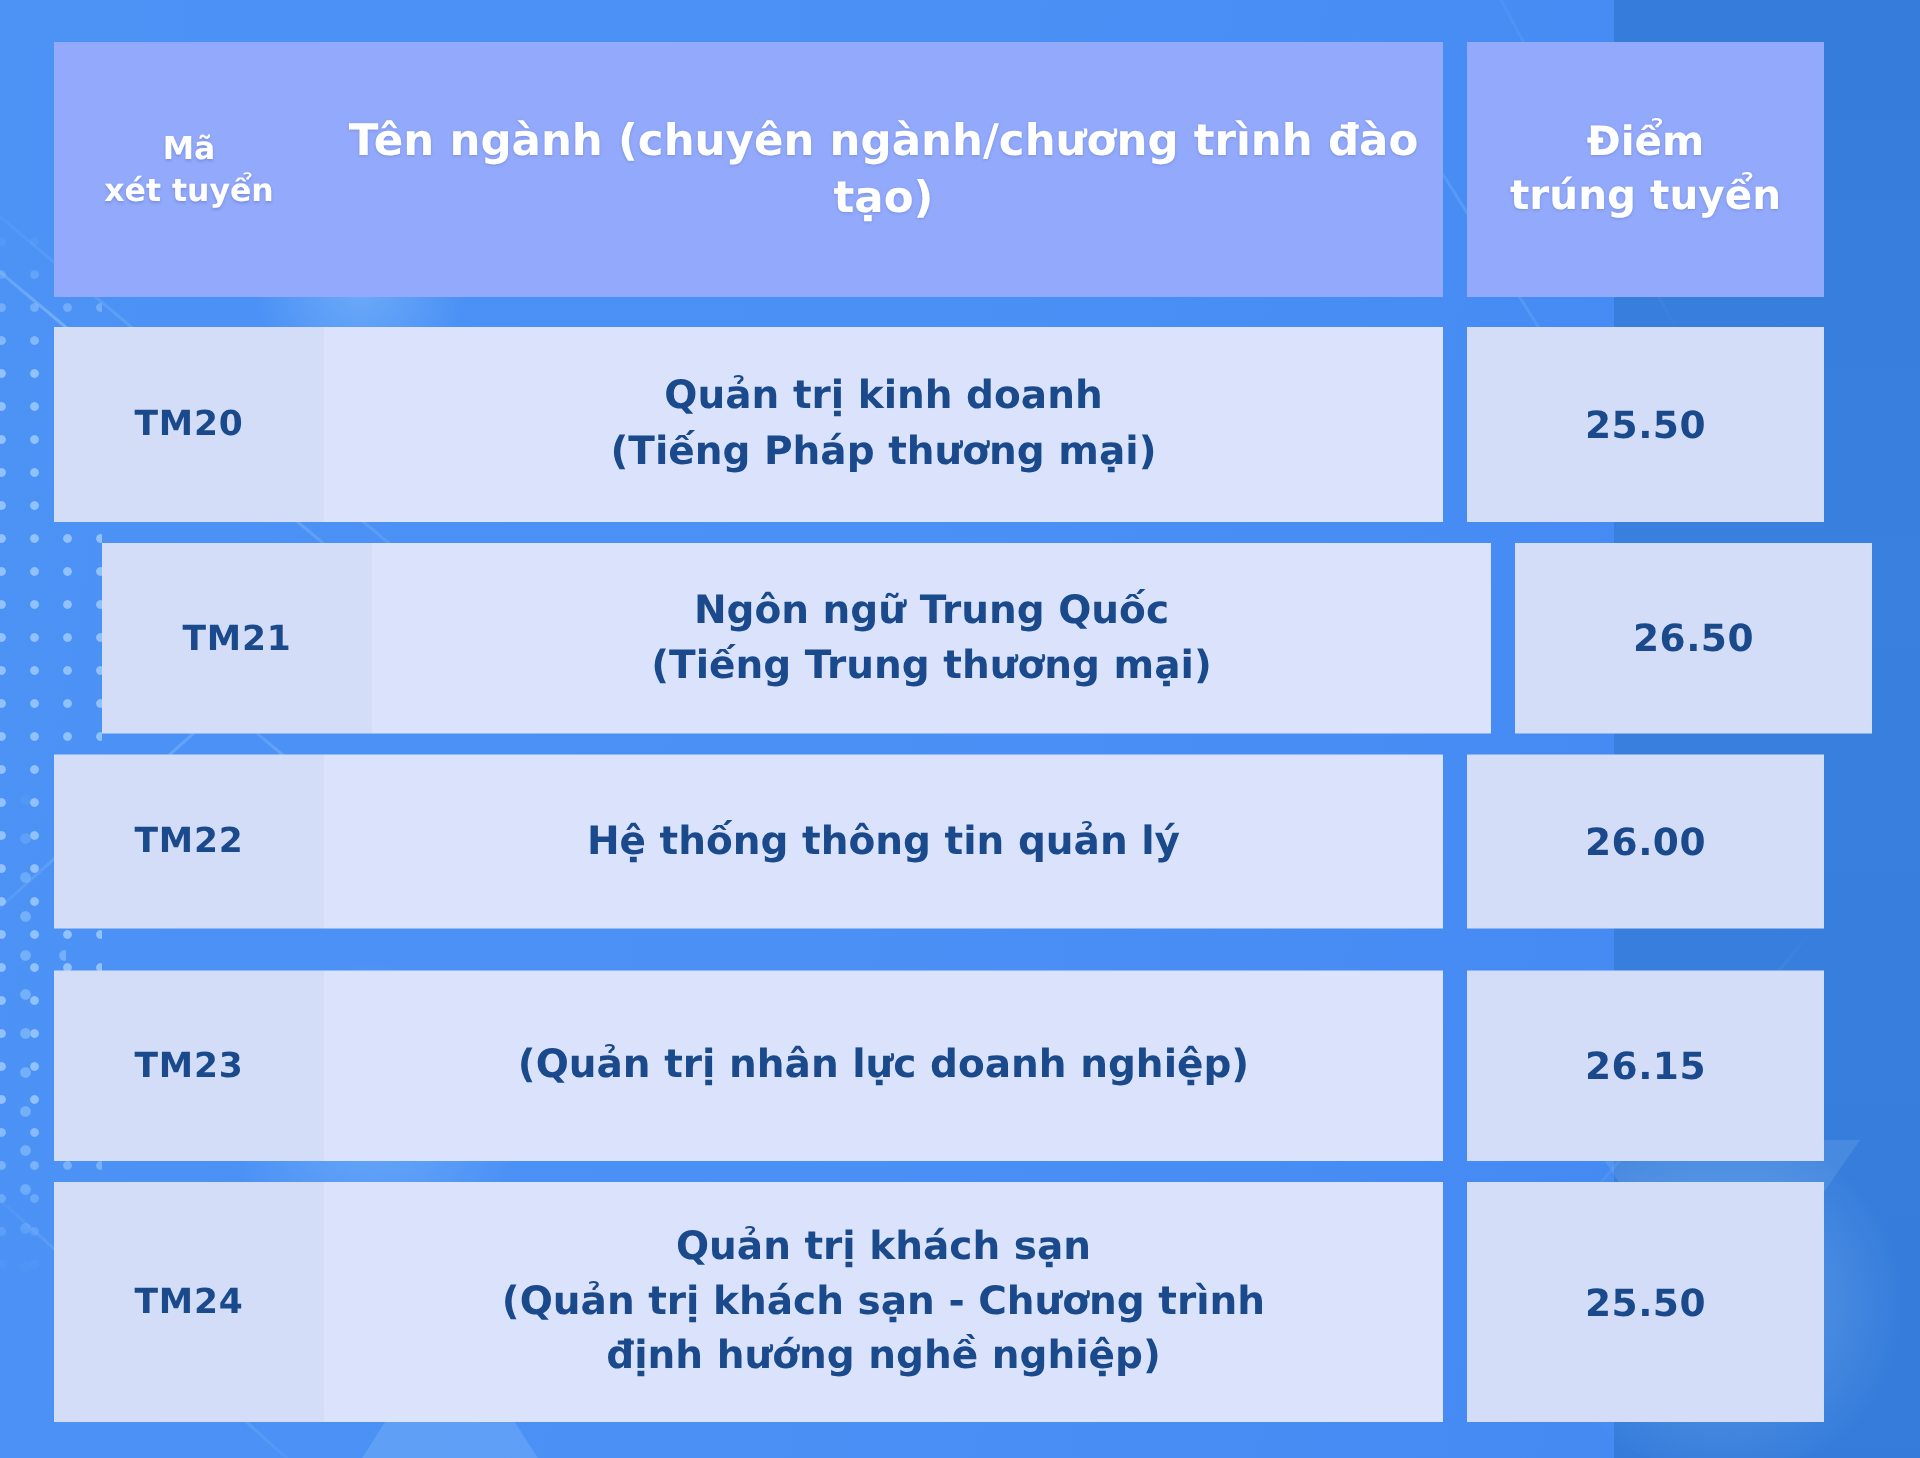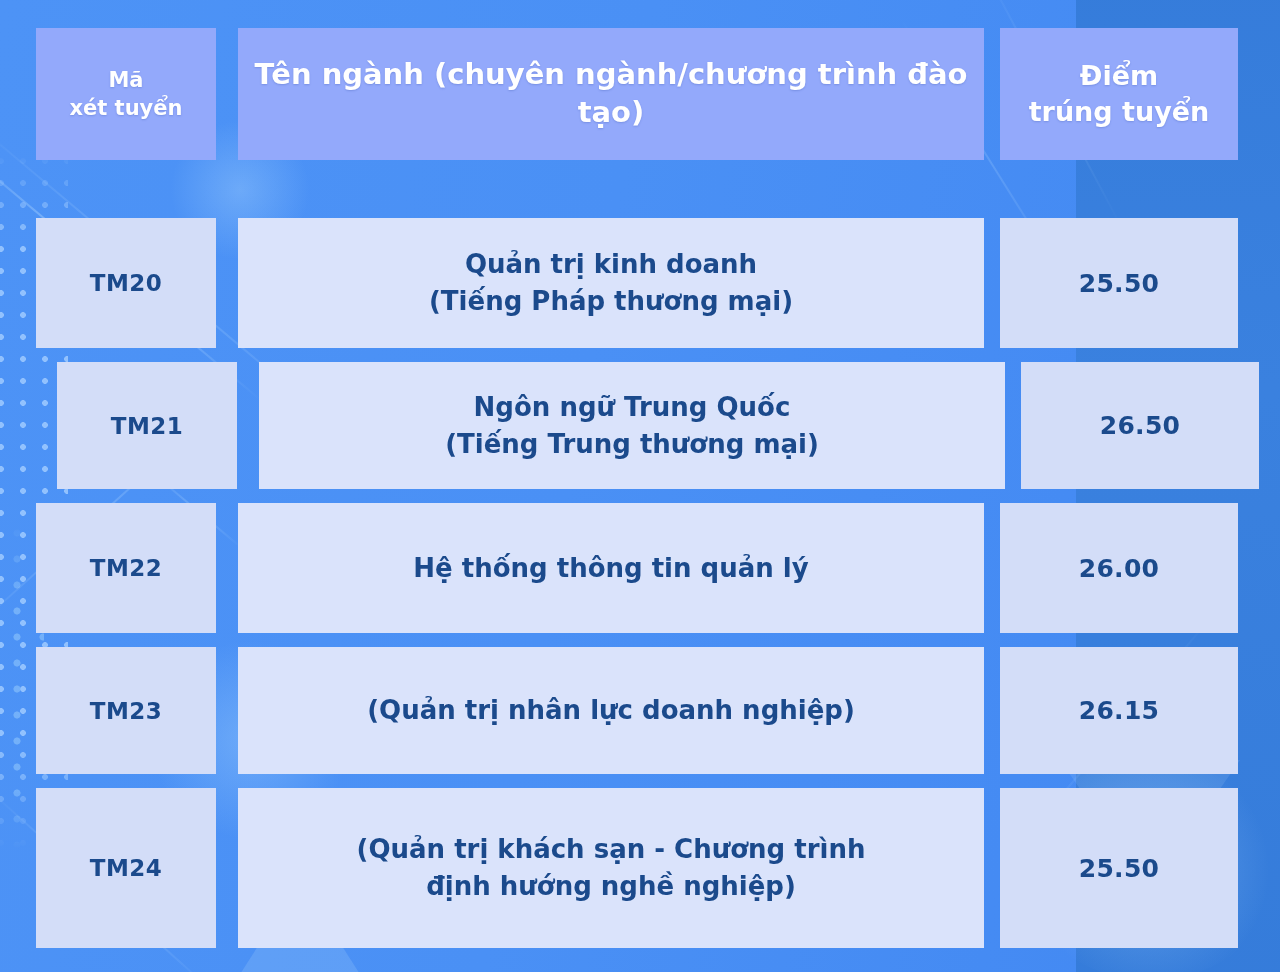--- a/index.html
+++ b/index.html
@@ -129,31 +129,31 @@
 
   .cell {
     box-sizing: border-box;
     display: flex;
     align-items: center;
     justify-content: center;
     text-align: center;
   }
 
   .col-code  { width: 180px; margin-left: 36px; }
-  .col-name  { width: 746px; margin-left: 22px; }
+  .col-name  { width: 746px; }
   .col-score { width: 238px; margin-left: 16px; }
 
   
   .row.header .cell {
     background: #93a9fb;
     color: #ffffff;
     font-weight: bold;
     text-shadow: 0 1px 2px rgba(40,70,160,0.25);
   }
-  .row.header { top: 28px; height: 132px; }
+  .row.header { top: 28px; height: 170px; }
   .row.header .col-code  { font-size: 21px; line-height: 1.35; }
   .row.header .col-name  { font-size: 29px; line-height: 1.3; }
   .row.header .col-score { font-size: 27px; line-height: 1.35; }
 
   
   .row.data .cell {
     background: #d5dffa;
     color: #1b4a8c;
     font-weight: bold;
   }
@@ -162,21 +162,21 @@
   .row.data .col-score { font-size: 25px; letter-spacing: .3px; }
 
   .row.data .col-code  { background: #d3ddf8; }
   .row.data .col-score { background: #d3ddf8; }
 
   .cell-inner { padding: 4px 14px; }
 
   
   #row-0 { top: 218px; height: 130px; }
   #row-1 { top: 362px; height: 127px; justify-content: center; }
-  #row-2 { top: 503px; height: 130px; }
+  #row-2 { top: 503px; height: 116px; }
   #row-3 { top: 647px; height: 127px; }
   #row-4 { top: 788px; height: 160px; }
 
   
   .row.data .col-name { margin-top: 0; margin-bottom: 0; }
 </style>
 </head>
 <body>
 
 <div class="stage">
@@ -279,20 +279,21 @@
         <div class="cell-inner">26.15</div>
       </div>
     </div>
 
     <div class="row data" id="row-4">
       <div class="cell col-code">
         <div class="cell-inner">TM24</div>
       </div>
       <div class="cell col-name">
         <div class="cell-inner">
+          <div>Quản trị khách sạn</div>
           <div>(Quản trị khách sạn - Chương trình</div>
           <div>định hướng nghề nghiệp)</div>
         </div>
       </div>
       <div class="cell col-score">
         <div class="cell-inner">25.50</div>
       </div>
     </div>
 
   </div>

